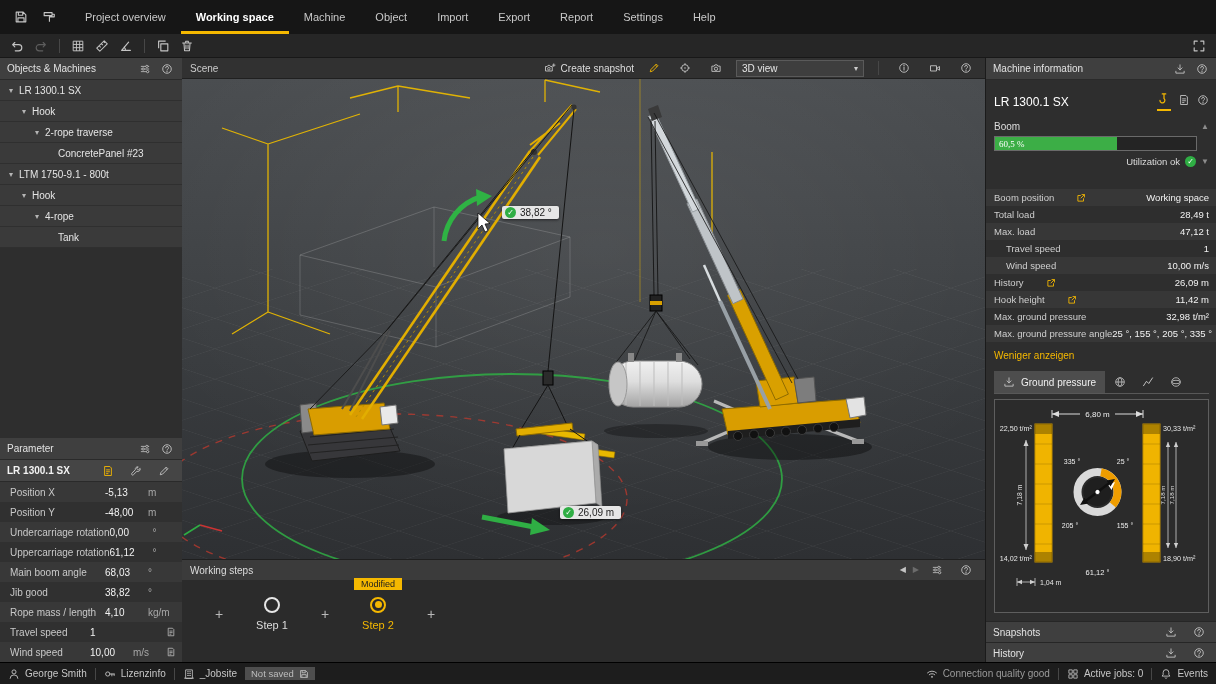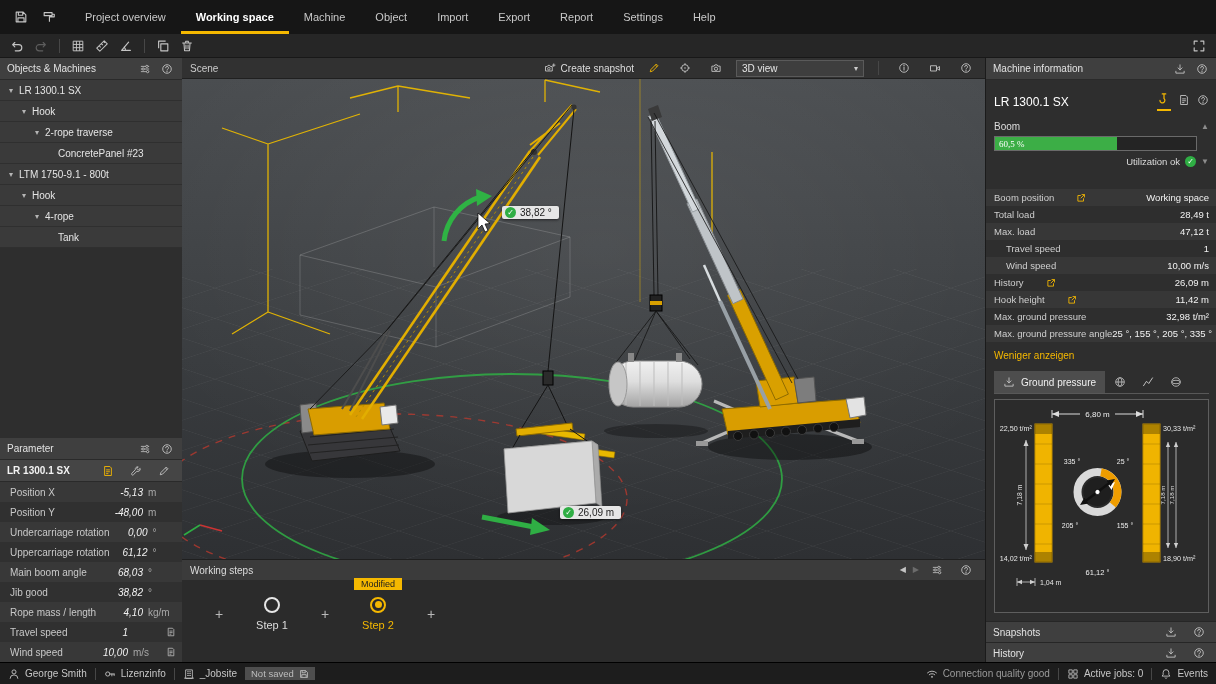--- a/index.html
+++ b/index.html
@@ -39,21 +39,21 @@
   .tree-row{height:20px;display:flex;align-items:center;background:#3a3a3a;border-bottom:1px solid #2f2f2f;font-size:10px;color:#e5e5e5;gap:3px;}
   .tree-caret{color:#b5b5b5;font-size:8px;width:10px;text-align:center;flex:none;}
   .tree-spacer{width:10px;flex:none;}
   .sec-param{flex:1;display:flex;flex-direction:column;}
   .param-machine-row{height:21px;background:#454545;display:flex;align-items:center;padding:0 7px;gap:6px;font-size:10px;color:#f2f2f2;border-bottom:1px solid #2a2a2a;}
   .pm-name{flex:1;font-weight:bold;}
   .param-row{height:20px;display:flex;align-items:center;padding:0 6px 0 10px;font-size:10px;}
   .param-rows .param-row:nth-child(odd){background:#383838;}
   .param-rows .param-row:nth-child(even){background:#303030;}
   .pr-label{flex:1;color:#c9c9c9;white-space:nowrap;}
-  .pr-value{color:#f2f2f2;text-align:right;min-width:38px;font-style:italic;}
+  .pr-value{color:#f2f2f2;text-align:left;min-width:38px;}
   .pr-unit{width:28px;color:#a8a8a8;padding-left:5px;flex:none;}
   .pr-ic{width:15px;display:flex;justify-content:flex-end;flex:none;}
   .param-fill{flex:1;background:#2a2a2a;}
 
   
   .scene{position:absolute;left:182px;top:58px;width:803px;bottom:21px;display:flex;flex-direction:column;}
   .scene-header{height:20px;background:#313131;display:flex;align-items:center;padding:0 8px;gap:9px;font-size:10px;color:#ccc;border-bottom:1px solid #202020;flex:none;}
   .sh-title{flex:1;}
   .snapshot-btn{display:flex;gap:5px;align-items:center;color:#ddd;}
   .view-select{width:116px;height:15px;background:#3e3e3e;border:1px solid #5a5a5a;display:flex;align-items:center;padding:0 5px;gap:4px;font-size:10px;color:#e5e5e5;}

